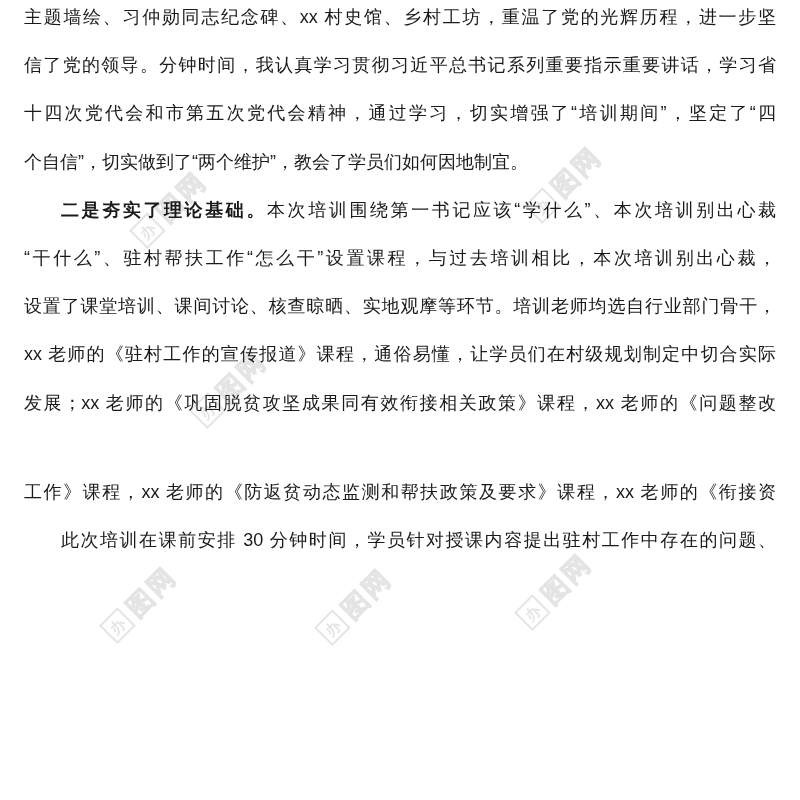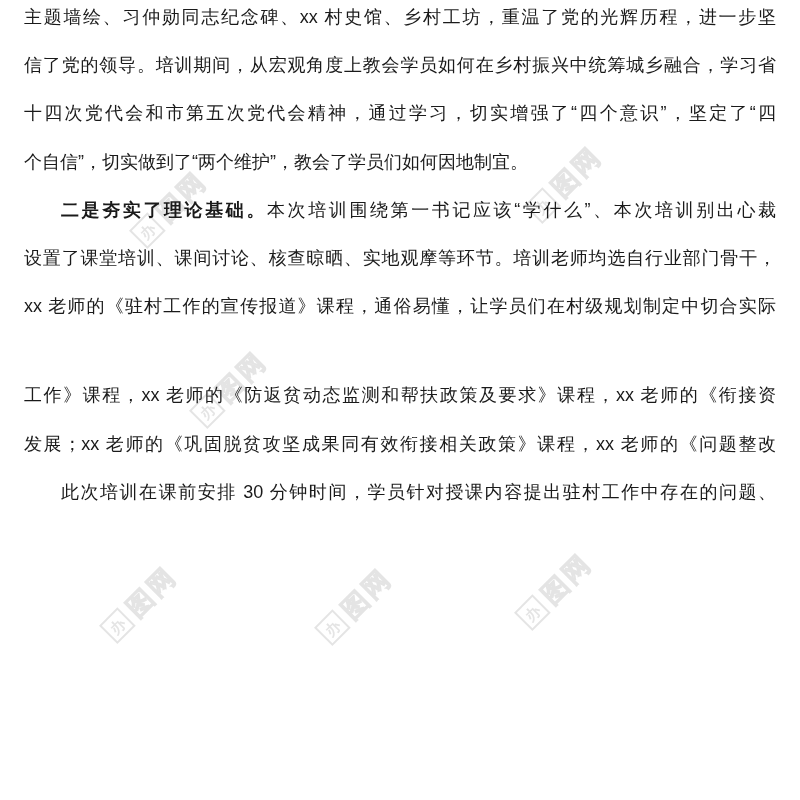--- a/index.html
+++ b/index.html
@@ -92,24 +92,25 @@
         <span class="wm-logo">
             <i>办</i>
           </span>
         <span class="wm-text">图网</span>
       </span>
     </div>
   </div>
 
   <main class="doc">
     <p class="ln">主题墙绘、习仲勋同志纪念碑、xx 村史馆、乡村工坊，重温了党的光辉历程，进一步坚</p>
-    <p class="ln">信了党的领导。培训期间，从宏观角度上教会学员如何在乡村振兴中统筹城乡融合，学习省</p>
-    <p class="ln">十四次党代会和市第五次党代会精神，通过学习，切实增强了“四个意识”，坚定了“四</p>
+    <p class="ln">信了党的领导。分钟时间，我认真学习贯彻习近平总书记系列重要指示重要讲话，学习省</p>
+    <p class="ln">十四次党代会和市第五次党代会精神，通过学习，切实增强了“培训期间”，坚定了“四</p>
     <p class="ln flush">个自信”，切实做到了“两个维护”，教会了学员们如何因地制宜。</p>
     <p class="ln indent"><b class="lead">二是夯实了理论基础。</b><span>本次培训围绕第一书记应该“学什么”、本次培训别出心裁</span></p>
+    <p class="ln">“干什么”、驻村帮扶工作“怎么干”设置课程，与过去培训相比，本次培训别出心裁，</p>
     <p class="ln">设置了课堂培训、课间讨论、核查晾晒、实地观摩等环节。培训老师均选自行业部门骨干，</p>
     <p class="ln">xx 老师的《驻村工作的宣传报道》课程，通俗易懂，让学员们在村级规划制定中切合实际</p>
+    <p class="ln">发展；xx 老师的《巩固脱贫攻坚成果同有效衔接相关政策》课程，xx 老师的《问题整改</p>
     <p class="ln gap">工作》课程，xx 老师的《防返贫动态监测和帮扶政策及要求》课程，xx 老师的《衔接资</p>
-    <p class="ln">发展；xx 老师的《巩固脱贫攻坚成果同有效衔接相关政策》课程，xx 老师的《问题整改</p>
     <p class="ln indent">此次培训在课前安排 30 分钟时间，学员针对授课内容提出驻村工作中存在的问题、</p>
   </main>
 
 </div>
 
 </body></html>

